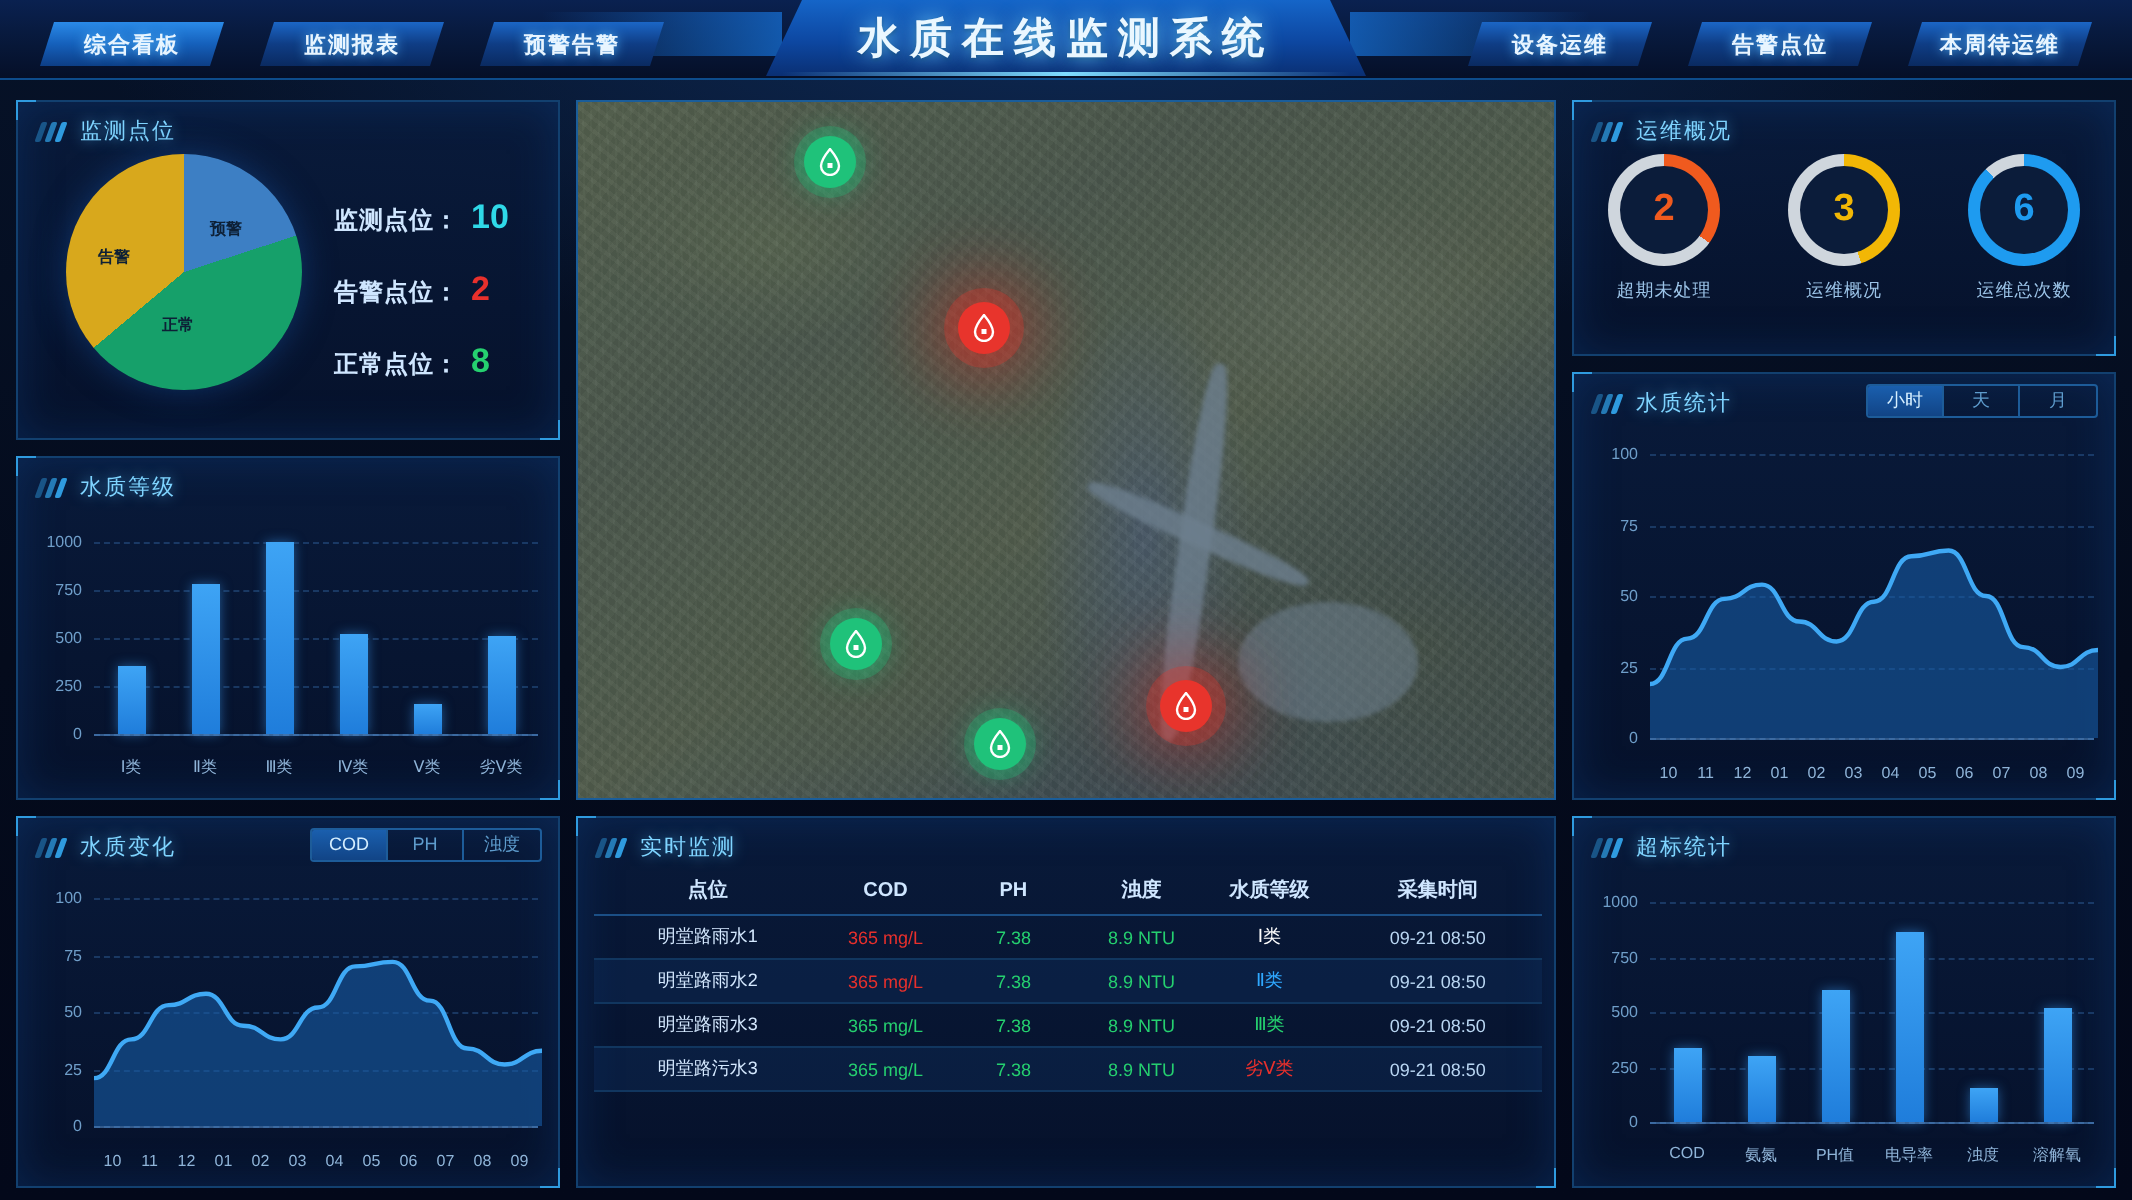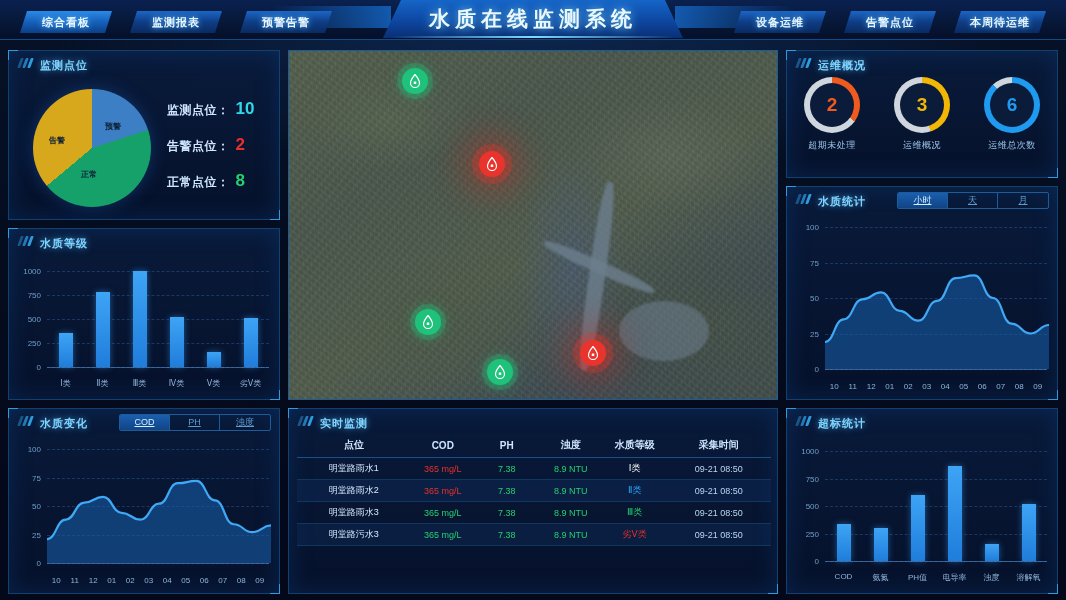--- a/index.html
+++ b/index.html
@@ -66,42 +66,42 @@
     background:linear-gradient(180deg,rgba(9,27,60,.92) 0%,rgba(6,18,44,.94) 100%);
     border:1px solid #12406f;
     box-shadow:inset 0 0 22px rgba(14,70,140,.35);
   }
   .panel:before,.panel:after{
     content:""; position:absolute; width:9px; height:9px; border:1px solid #2f9bdf;
   }
   .panel:before{ left:-1px; top:-1px; border-right:none; border-bottom:none; }
   .panel:after{ right:-1px; bottom:-1px; border-left:none; border-top:none; }
   .ptitle{
-    position:absolute; left:10px; top:7px; display:flex; gap:6px;
-    font-size:11px; font-weight:bold; color:#7fd4ff; letter-spacing:1px;
+    position:absolute; left:10px; top:7px; display:flex; align-items:center; gap:6px;
+    font-size:11px; font-weight:normal; color:#7fd4ff; letter-spacing:1px;
     text-shadow:0 0 7px rgba(80,190,255,.7);
   }
   .bars{ display:inline-block; width:15px; height:10px; position:relative; }
   .bars i{ position:absolute; top:0; width:3px; height:10px; background:#2f9bdf;
            transform:skewX(-20deg); border-radius:1px; }
   .bars i:nth-child(1){ left:0; opacity:.45; }
   .bars i:nth-child(2){ left:5px; opacity:.75; }
   .bars i:nth-child(3){ left:10px; opacity:1; }
 
   .tabs{ position:absolute; right:8px; top:5px; display:flex;
          border:1px solid #1d5c99; border-radius:2px; overflow:hidden; }
-  .tab{ width:50px; height:15px; line-height:15px; text-align:center;
-        font-size:9px; color:#5e9ccd; border-right:1px solid #1d5c99; cursor:pointer;text-decoration:underline; }
+  .tab{ width:38px; height:15px; line-height:15px; text-align:center;
+        font-size:9px; color:#5e9ccd; border-right:1px solid #1d5c99; cursor:pointer; }
   .tab:last-child{ border-right:none; }
   .tab.active{ background:linear-gradient(180deg,#1a5fae,#114486); color:#d6efff; }
 
   
   #p-points{ left:8px; top:50px; width:272px; height:170px; }
   .pie{
-    position:absolute; left:24px; top:38px; width:118px; height:118px; border-radius:50%;
+    position:absolute; left:24px; top:26px; width:118px; height:118px; border-radius:50%;
     background:conic-gradient(from 0deg,
       #3d7fc4 0deg 72deg,
       #16a06a 72deg 230deg,
       #d8a81c 230deg 360deg);
     box-shadow:0 0 16px rgba(20,70,140,.6);
   }
   .pie-lbl{ position:absolute; font-size:8px; color:#0d2036; font-weight:bold; }
   .stats{ position:absolute; left:158px; top:48px; }
   .stat{ display:flex; align-items:baseline; margin-bottom:16px; }
   .stat .k{ font-size:12px; font-weight:bold; color:#cfe6ff; letter-spacing:.5px; }

